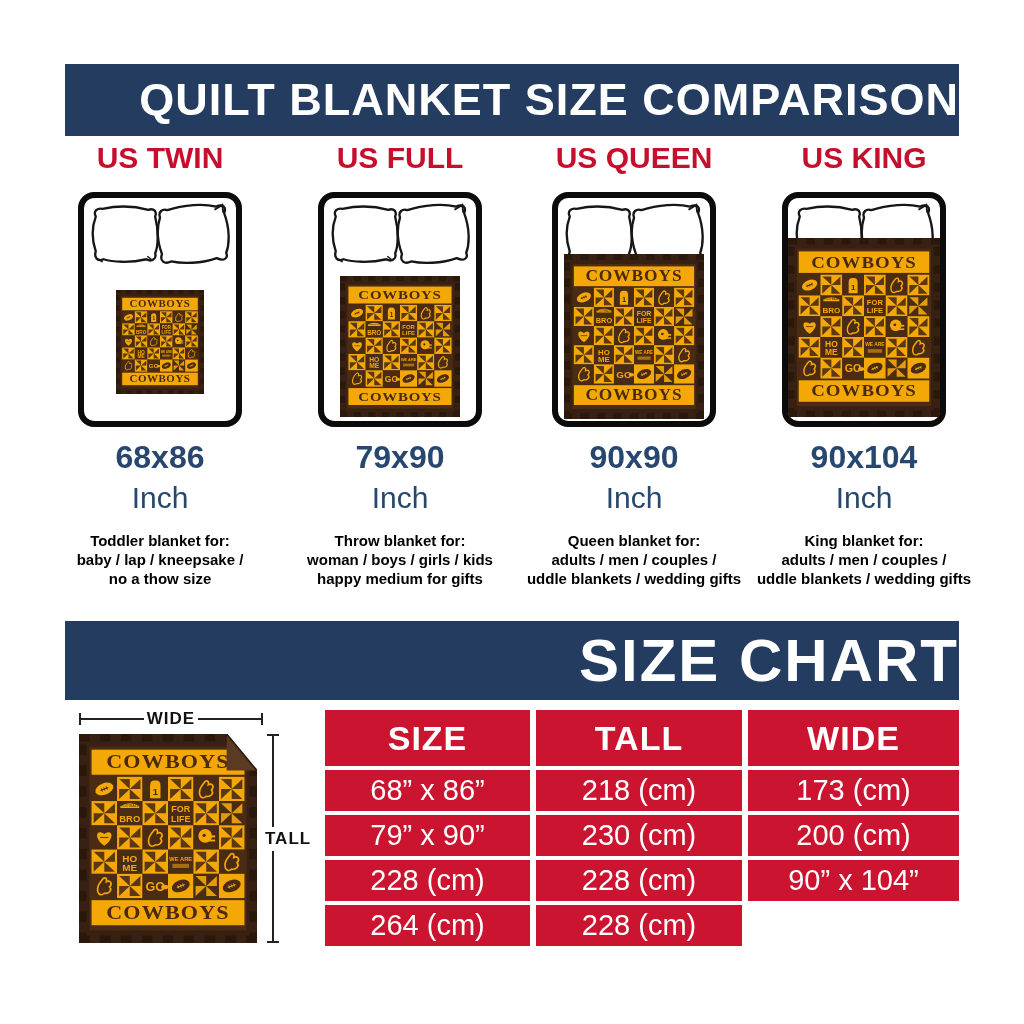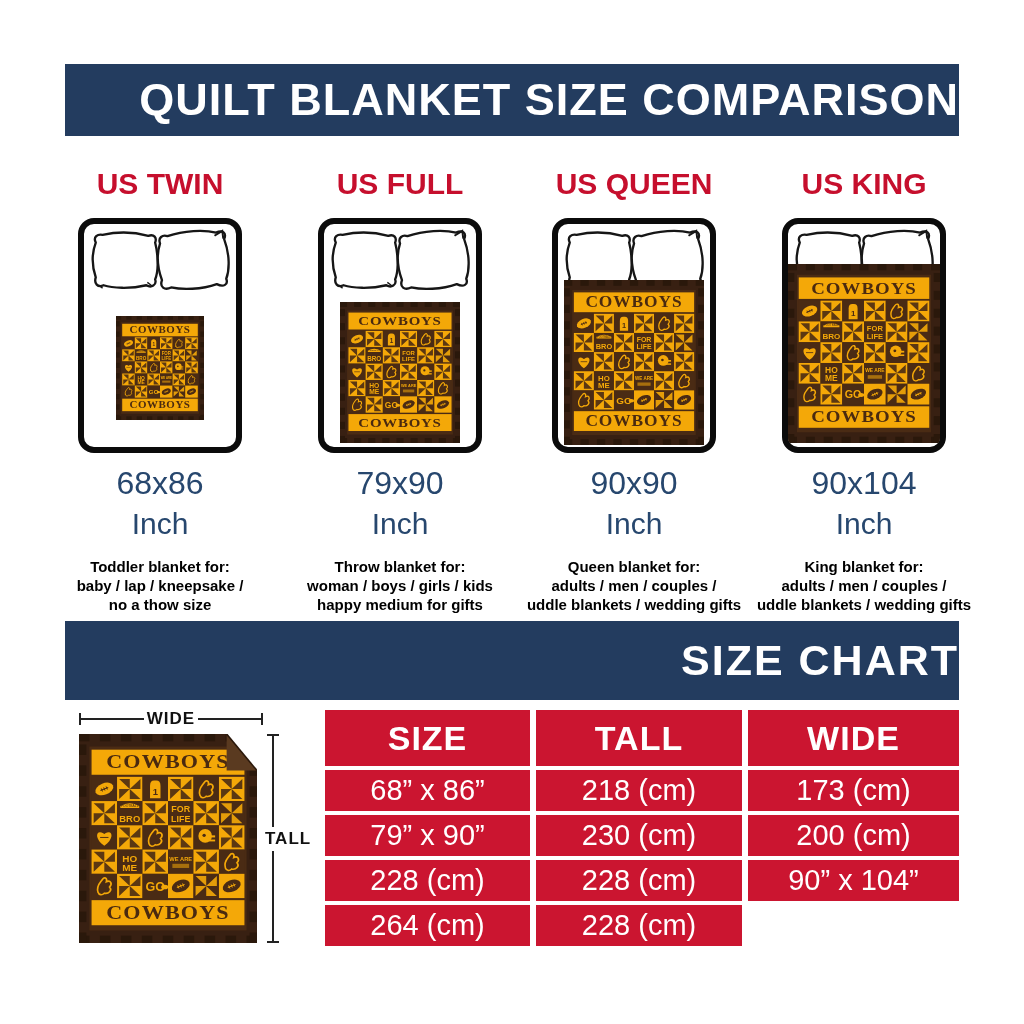--- a/index.html
+++ b/index.html
@@ -3,36 +3,36 @@
 <meta charset="utf-8">
 <style>
   html,body{margin:0;padding:0;background:#fff;}
   .page{position:relative;width:1024px;height:1024px;background:#ffffff;overflow:hidden;
         font-family:"Liberation Sans",sans-serif;}
 
   
   .banner{position:absolute;left:65px;width:894px;background:#233c5f;color:#fff;
           display:flex;align-items:center;justify-content:flex-end;font-weight:bold;}
   .banner.top{top:64px;height:72px;font-size:45px;letter-spacing:1px;}
-  .banner.chart{top:621px;height:79px;font-size:43px;letter-spacing:2px;}
+  .banner.chart{top:621px;height:79px;font-size:60px;letter-spacing:2px;}
 
   
-  .col{position:absolute;top:164px;width:236px;text-align:center;}
+  .col{position:absolute;top:138px;width:236px;text-align:center;}
   .col.c0{left:42px;} .col.c1{left:282px;} .col.c2{left:516px;} .col.c3{left:746px;}
   .col-header{font-size:30px;font-weight:bold;color:#c60f2d;height:40px;line-height:40px;}
   .bed{position:relative;width:164px;height:235px;margin:14px auto 0;background:#fff;
        border:6px solid #0b0b0b;border-radius:16px;box-sizing:border-box;overflow:hidden;}
   .pillows{position:absolute;top:5px;left:3px;width:146px;height:64px;}
   .quilt{position:absolute;left:50%;transform:translateX(-50%);}
   .quilt.twin {top:92px;width:88px;height:104px;}
   .quilt.full {top:78px;width:120px;height:141px;}
   .quilt.queen{top:56px;width:140px;height:165px;}
   .quilt.king {top:40px;width:152px;height:179px;z-index:2;}
   .quilt svg,.pillows svg,.blanket svg{display:block;width:100%;height:100%;}
-  .size-label{margin-top:12px;font-size:32px;color:#27476e;font-weight:400;}
+  .size-label{margin-top:12px;font-size:32px;color:#27476e;font-weight:700;}
   .inch-label{margin-top:5px;font-size:30px;color:#27476e;font-weight:500;}
   .desc{margin-top:16px;font-size:15px;line-height:19px;font-weight:600;color:#000000;}
 
   
   .blanket-area{position:absolute;left:65px;top:703px;width:252px;height:268px;}
   .measure-h{position:absolute;left:14px;top:8px;width:184px;height:16px;
              display:flex;align-items:center;}
   .tick-v{width:2px;height:12px;background:#222;}
   .mline{flex:1;height:2px;background:#222;}
   .mlabel{font-size:17px;font-weight:bold;color:#111;padding:0 3px;letter-spacing:1px;}

